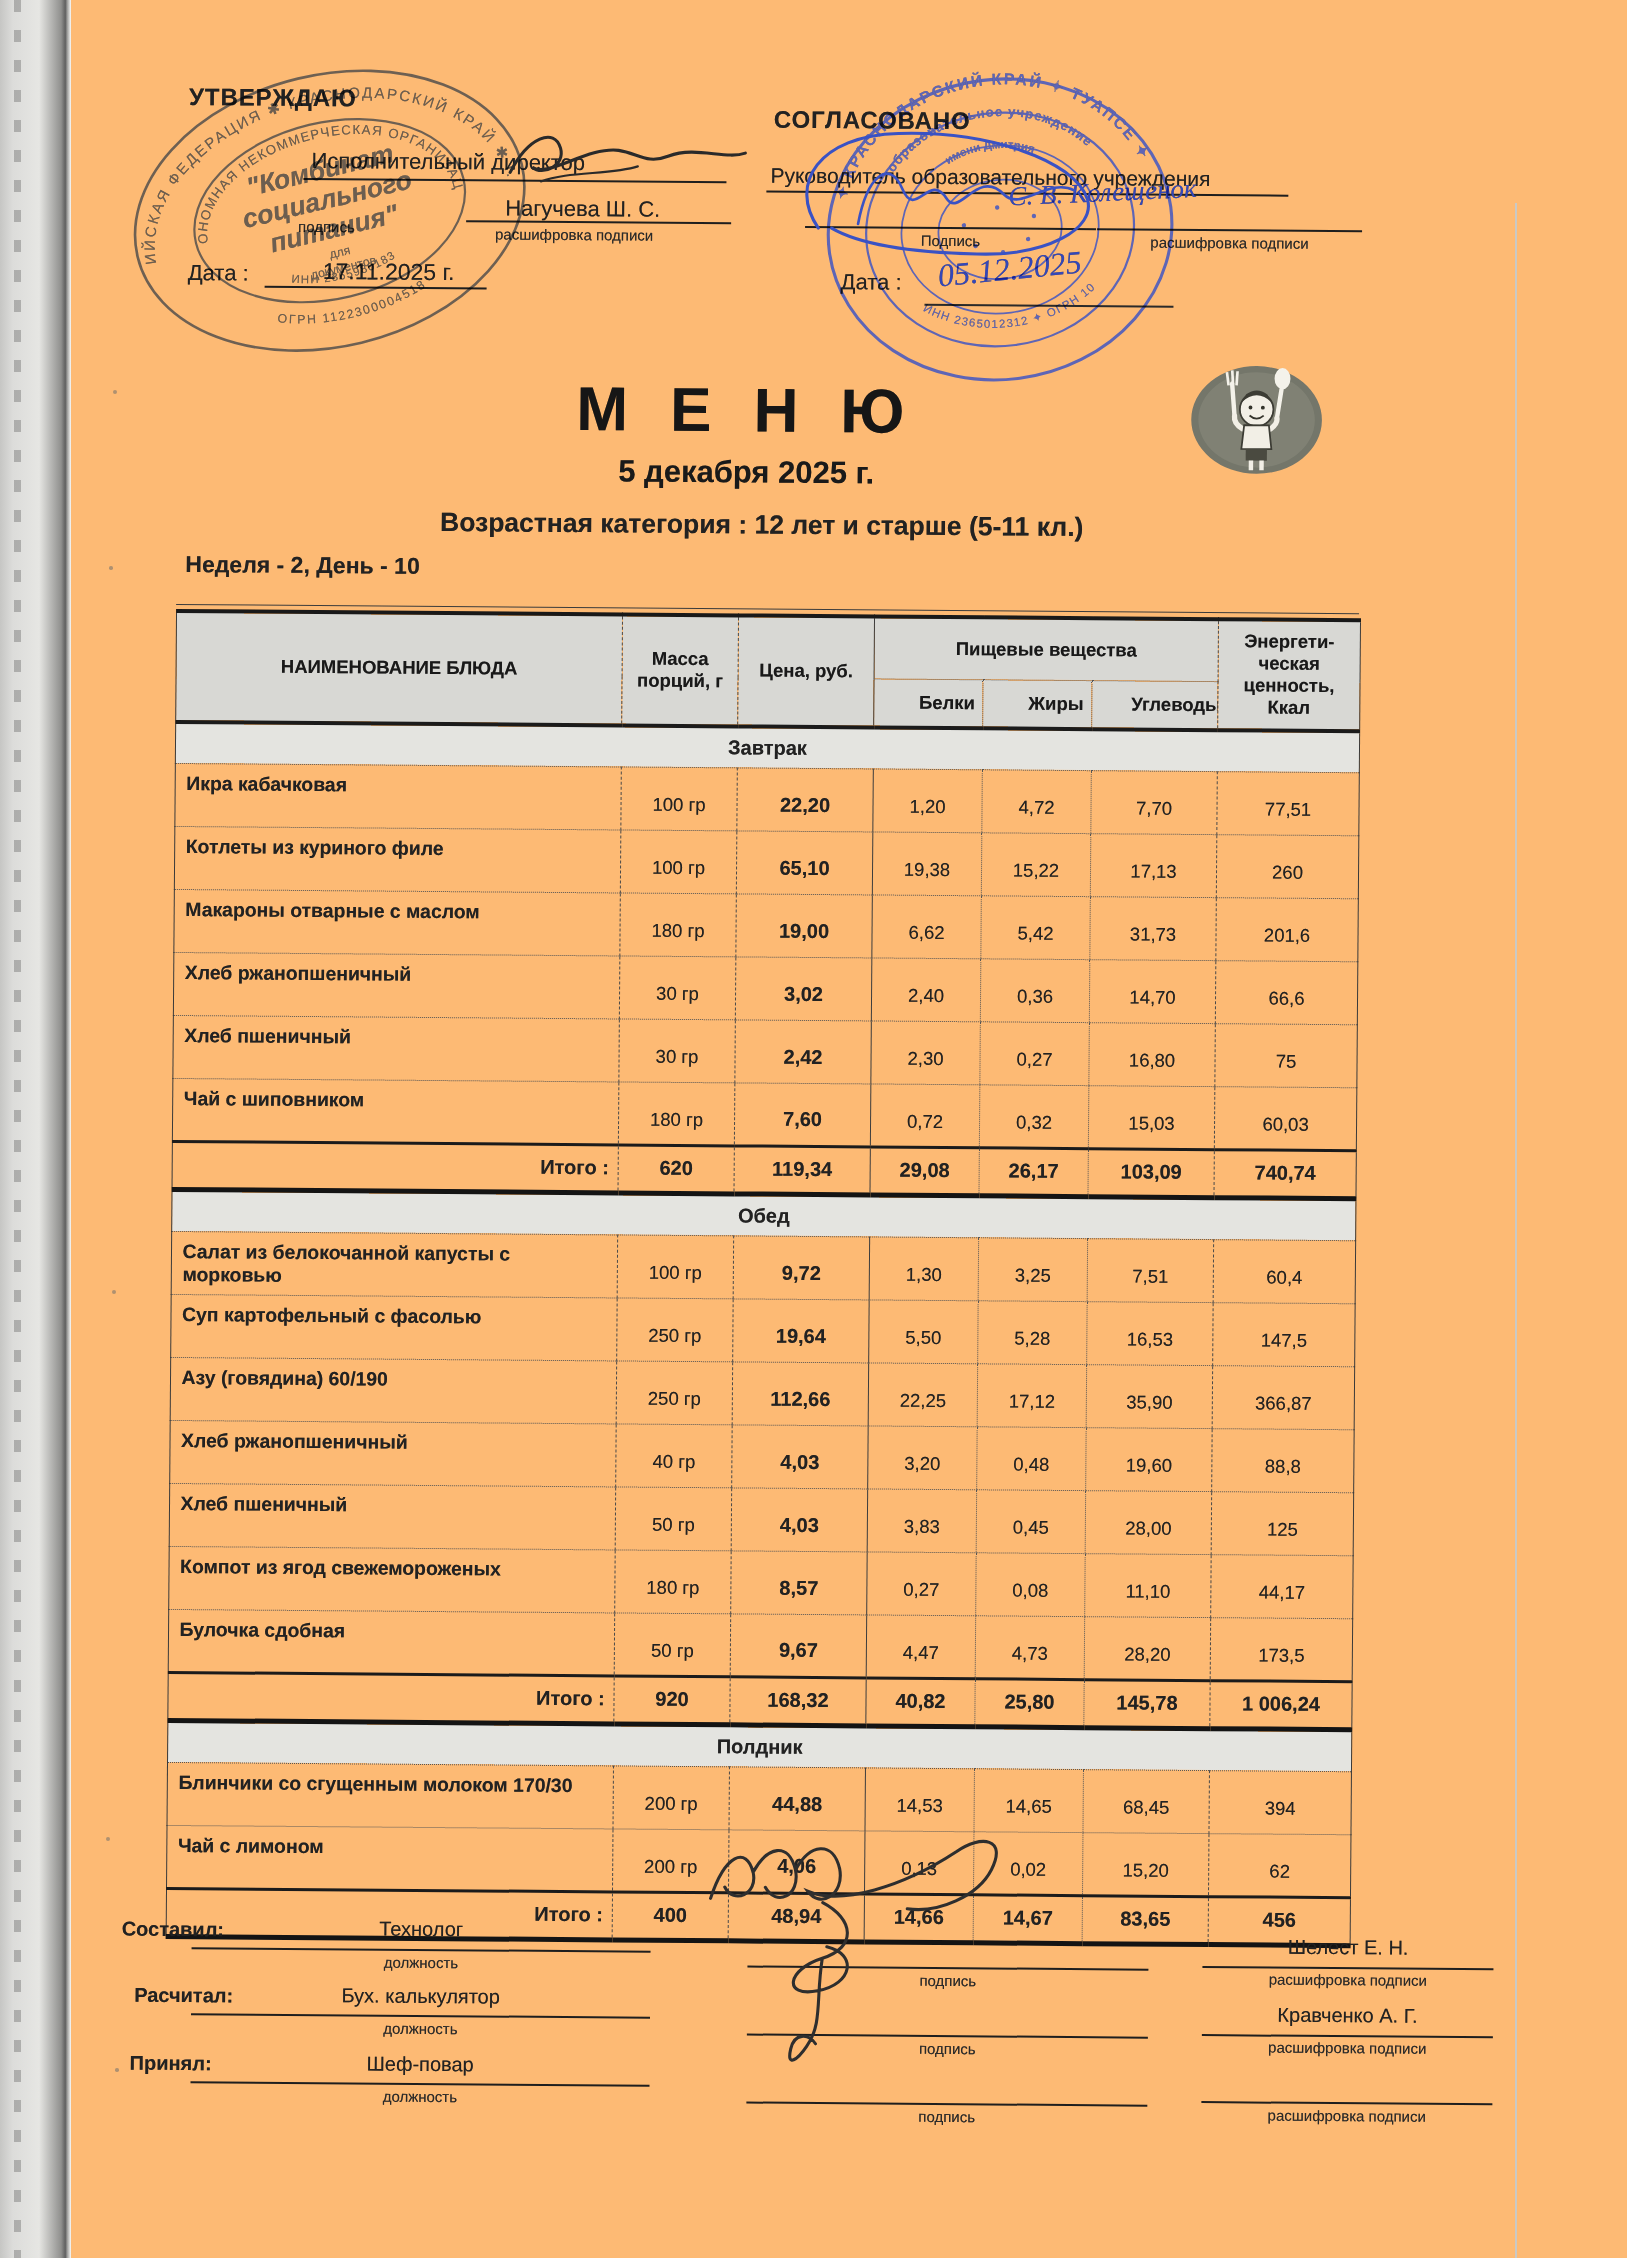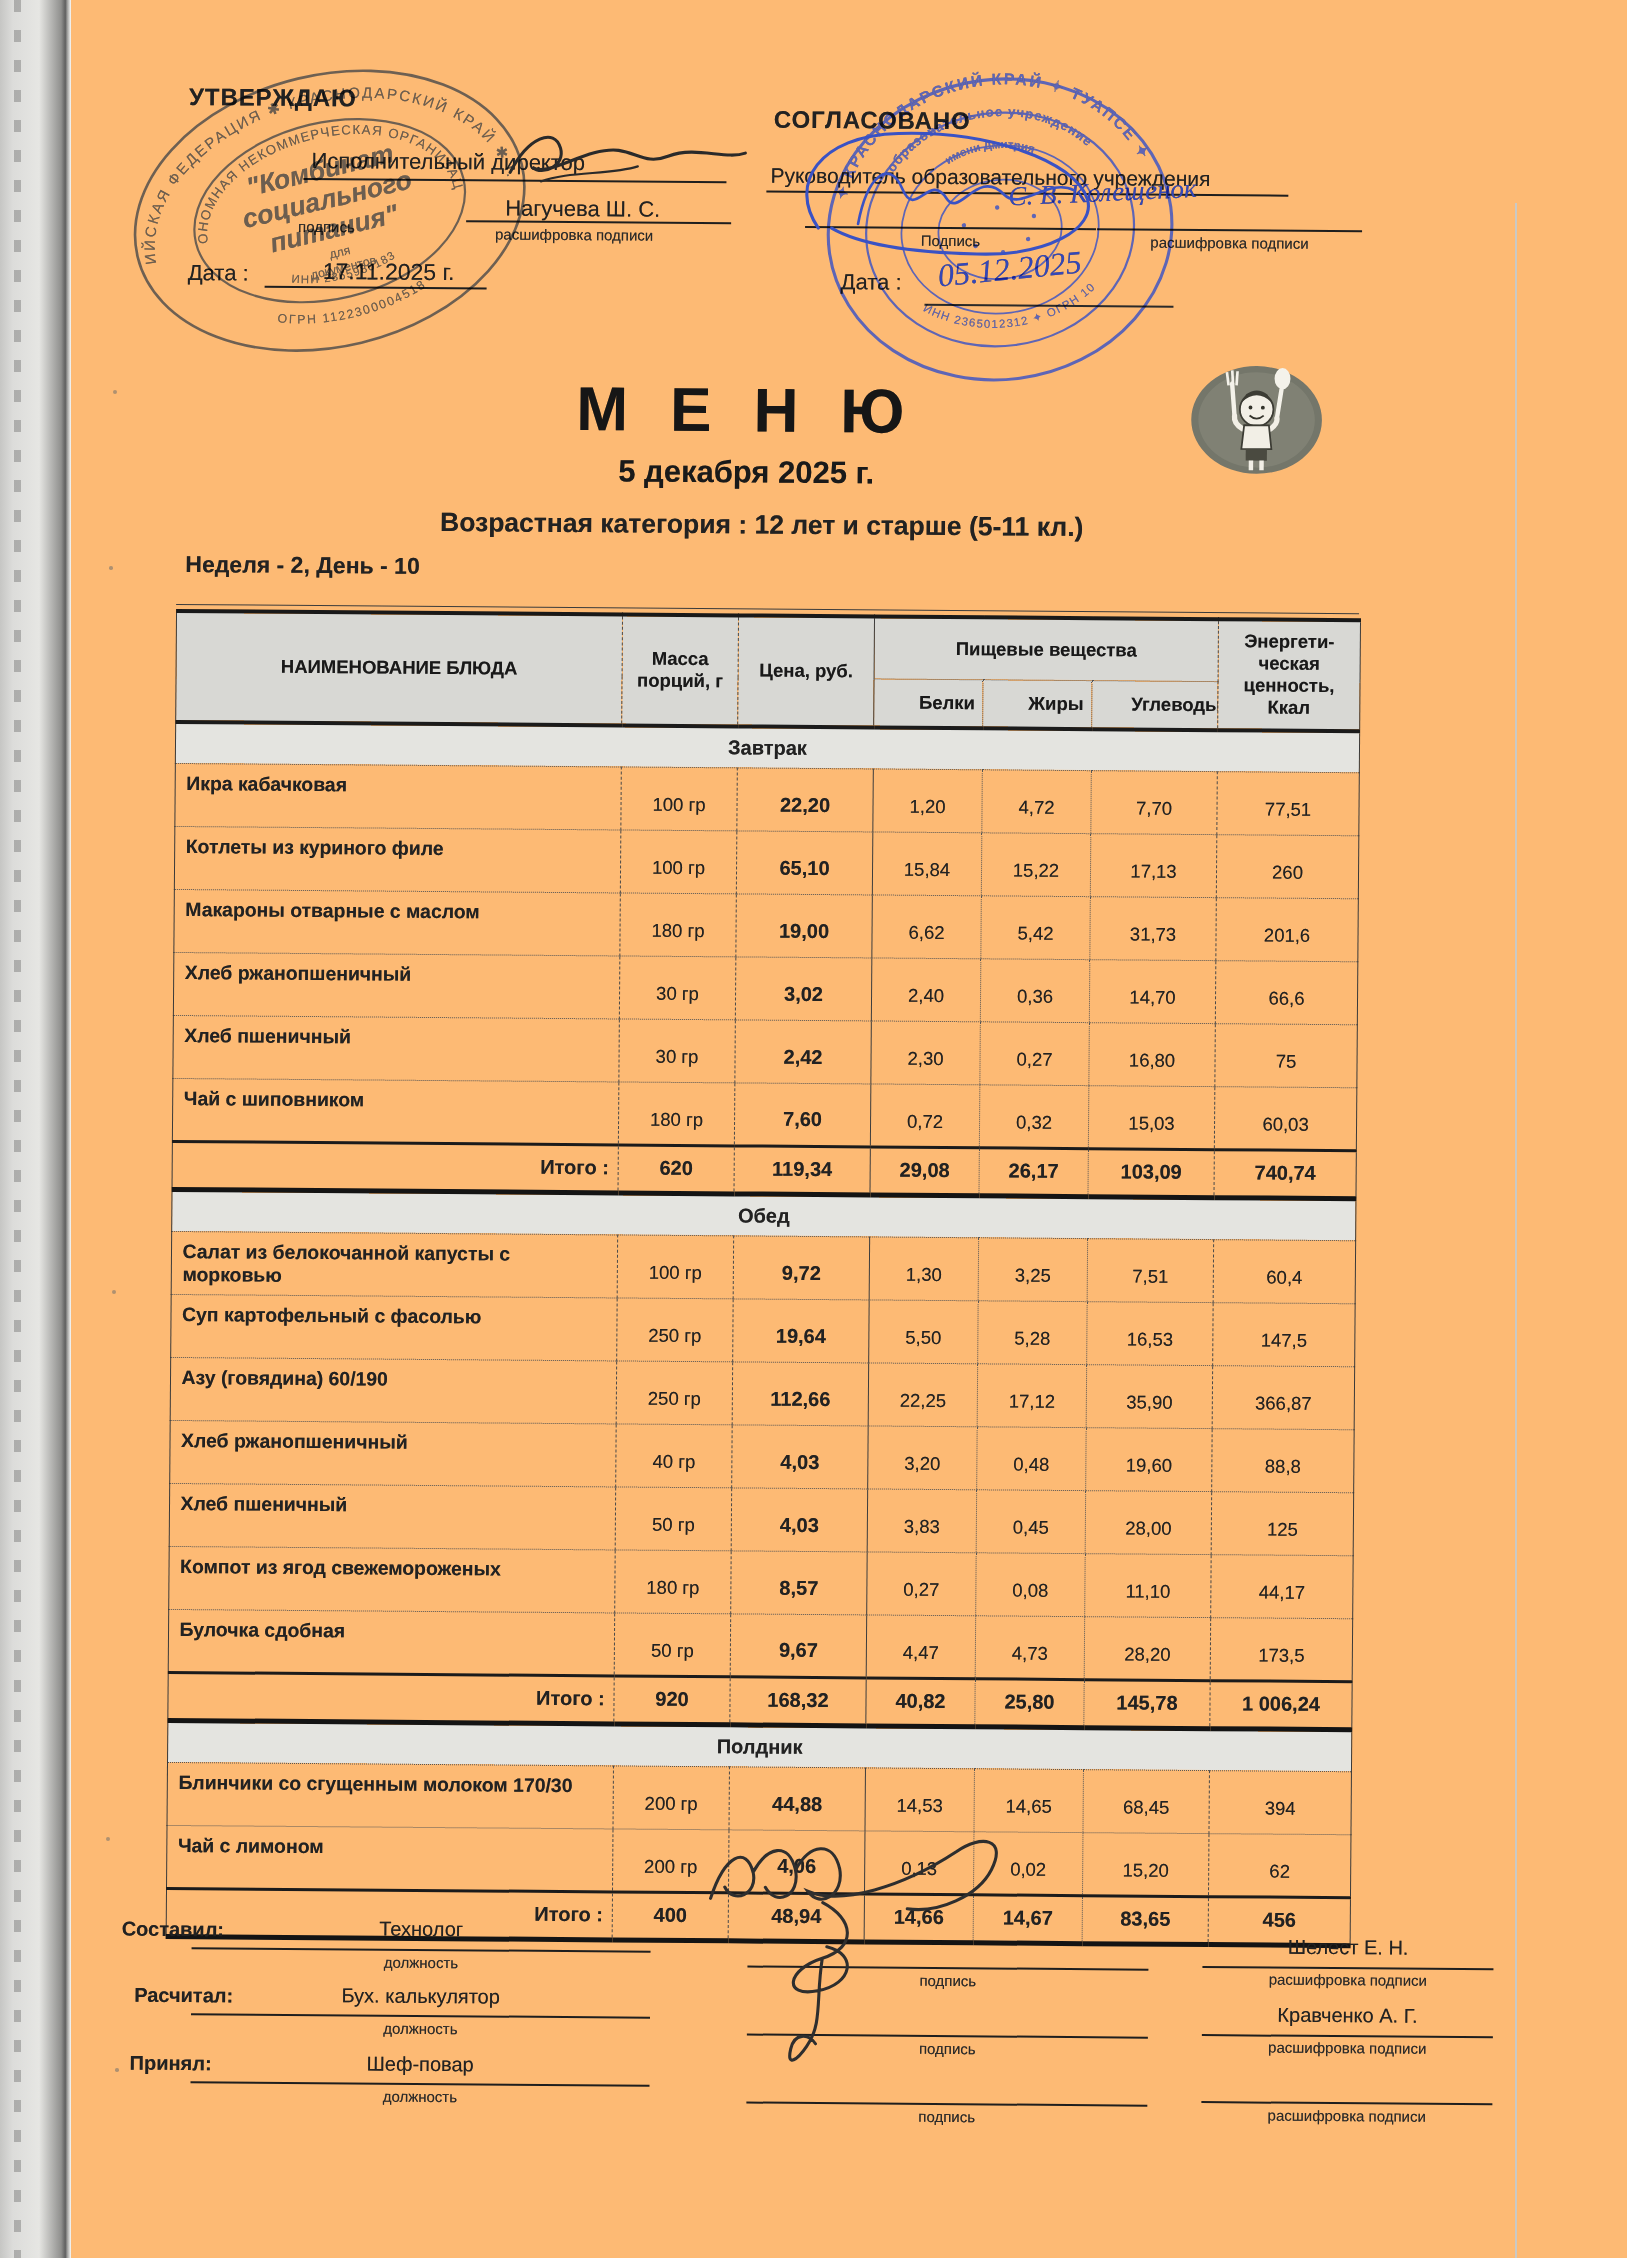--- a/index.html
+++ b/index.html
@@ -218,21 +218,21 @@
             <td class="price c-price">22,20</td>
             <td class="val c-prot">1,20</td>
             <td class="val c-fat">4,72</td>
             <td class="val c-carb">7,70</td>
             <td class="val c-energy">77,51</td>
           </tr>
           <tr class="dish">
             <td class="name">Котлеты из куриного филе</td>
             <td class="val c-mass">100 гр</td>
             <td class="price c-price">65,10</td>
-            <td class="val c-prot">15,84</td>
+            <td class="val c-prot">19,38</td>
             <td class="val c-fat">15,22</td>
             <td class="val c-carb">17,13</td>
             <td class="val c-energy">260</td>
           </tr>
           <tr class="dish">
             <td class="name">Макароны отварные с маслом</td>
             <td class="val c-mass">180 гр</td>
             <td class="price c-price">19,00</td>
             <td class="val c-prot">6,62</td>
             <td class="val c-fat">5,42</td>

